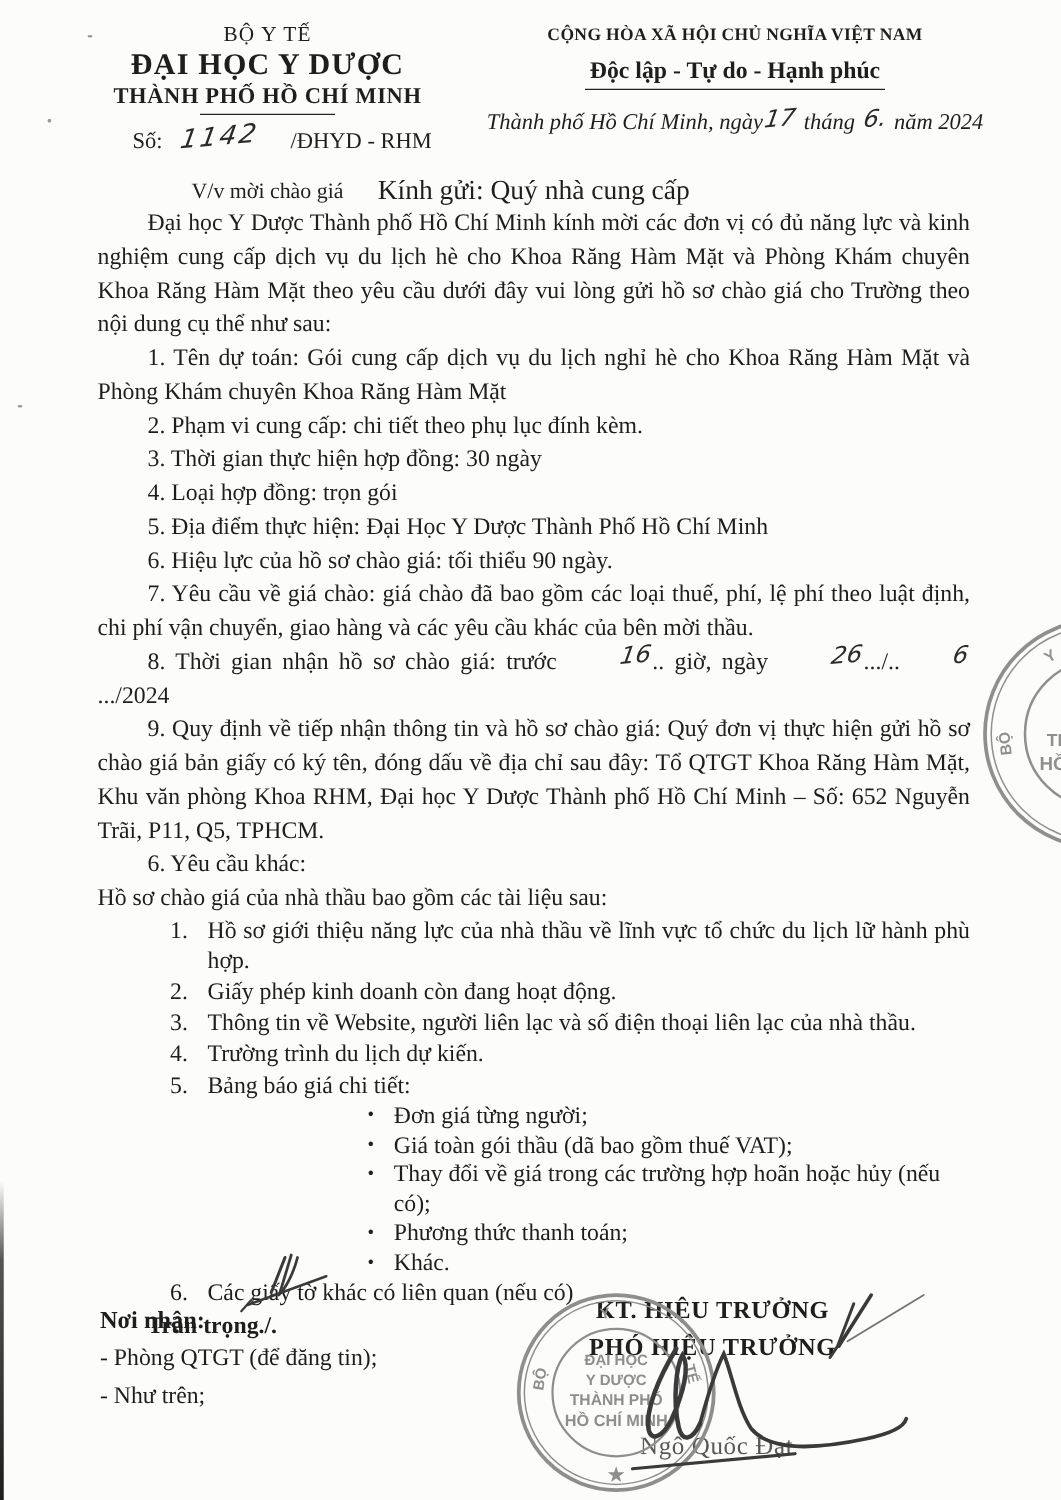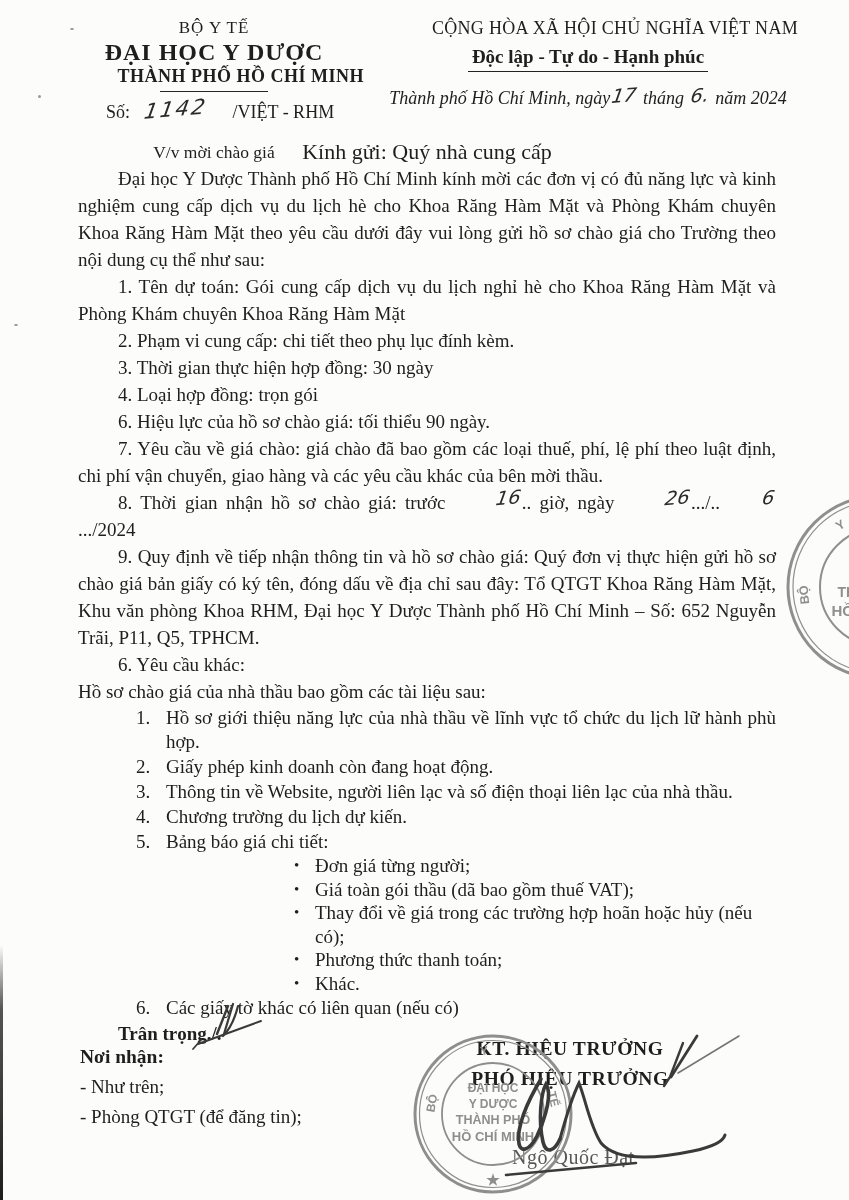--- a/index.html
+++ b/index.html
@@ -2,27 +2,27 @@
 <html><head>
 <meta charset="utf-8">
 <style>
   html,body{margin:0;padding:0;background:#e8e8e8;}
   .page{position:relative;width:849px;height:1200px;background:#fcfcfb;overflow:hidden;
         font-family:"Liberation Serif",serif;color:#1e1e1e;}
   
   .h-left{position:absolute;left:64px;top:16px;width:300px;text-align:center;line-height:24px;}
   .h-left .l1{font-size:17px;letter-spacing:1px;}
   .h-left .l2{font-size:24px;font-weight:bold;letter-spacing:1px;}
-  .h-left .l3{font-size:18px;font-weight:bold;letter-spacing:.5px;text-align:right;}
+  .h-left .l3{font-size:18px;font-weight:bold;letter-spacing:.5px;}
   .h-rule{width:108px;border-top:1.6px solid #262626;margin:3px auto 0;}
   .so-line{margin-top:7px;font-size:18px;text-align:left;padding-left:42px;}
   .so-suffix{margin-left:12px;}
   .subject{margin-top:16px;font-size:17.5px;}
   .h-right{position:absolute;left:378px;top:16px;width:420px;text-align:center;line-height:25px;}
-  .h-right .r1{font-size:18px;font-weight:normal;letter-spacing:.3px;text-align:right;}
+  .h-right .r1{font-size:14px;font-weight:bold;letter-spacing:.3px;}
   .h-right .r2{display:inline-block;font-size:19px;font-weight:bold;margin-top:3px;
                border-bottom:1.7px solid #222;padding:0 4px 2px;}
   .dateline{margin-top:13px;font-size:18px;font-style:italic;}
   
   .hw{display:inline-block;font-family:"DejaVu Sans",sans-serif;font-style:italic;
       color:#2a2a2a;transform:skewX(-14deg) rotate(-5deg);}
   .hw-num{font-size:21px;letter-spacing:2px;margin:0 10px;position:relative;top:-2px;}
   .hw-date{font-size:19px;position:relative;top:-2px;margin:0 2px;}
   .hw-slot{font-size:19px;position:relative;top:-3px;margin:0 2px;}
   
@@ -61,21 +61,21 @@
 <div class="page">
 
   <div class="h-left">
     <div class="l1">BỘ Y TẾ</div>
     <div class="l2">ĐẠI HỌC Y DƯỢC</div>
     <div class="l3">THÀNH PHỐ HỒ CHÍ MINH</div>
     <div class="h-rule"></div>
     <div class="so-line">
       <span>Số:</span>
       <span class="hw hw-num">1142</span>
-      <span class="so-suffix">/VIỆT - RHM</span>
+      <span class="so-suffix">/ĐHYD - RHM</span>
     </div>
     <div class="subject">V/v mời chào giá</div>
   </div>
 
   <div class="h-right">
     <div class="r1">CỘNG HÒA XÃ HỘI CHỦ NGHĨA VIỆT NAM</div>
     <div><span class="r2">Độc lập - Tự do - Hạnh phúc</span></div>
     <div class="dateline">
       <span>Thành phố Hồ Chí Minh, ngày</span><span class="hw hw-date">17</span>
       <span>tháng</span>
@@ -86,20 +86,21 @@
 
   <div class="content">
     <div class="salutation">Kính gửi: Quý nhà cung cấp</div>
 
     <p class="para intro">Đại học Y Dược Thành phố Hồ Chí Minh kính mời các đơn vị có đủ năng lực và kinh nghiệm cung cấp dịch vụ du lịch hè cho Khoa Răng Hàm Mặt và Phòng Khám chuyên Khoa Răng Hàm Mặt theo yêu cầu dưới đây vui lòng gửi hồ sơ chào giá cho Trường theo nội dung cụ thể như sau:</p>
 
     <p class="para item">1. Tên dự toán: Gói cung cấp dịch vụ du lịch nghỉ hè cho Khoa Răng Hàm Mặt và Phòng Khám chuyên Khoa Răng Hàm Mặt</p>
     <p class="para item">2. Phạm vi cung cấp: chi tiết theo phụ lục đính kèm.</p>
     <p class="para item">3. Thời gian thực hiện hợp đồng: 30 ngày</p>
     <p class="para item">4. Loại hợp đồng: trọn gói</p>
+    <p class="para item">5. Địa điểm thực hiện: Đại Học Y Dược Thành Phố Hồ Chí Minh</p>
     <p class="para item">6. Hiệu lực của hồ sơ chào giá: tối thiểu 90 ngày.</p>
     <p class="para item">7. Yêu cầu về giá chào: giá chào đã bao gồm các loại thuế, phí, lệ phí theo luật định, chi phí vận chuyển, giao hàng và các yêu cầu khác của bên mời thầu.</p>
 
     <p class="para item"><span>8. Thời gian nhận hồ sơ chào giá: trước</span>
       <span class="hw hw-slot">16</span><span>.. giờ, ngày</span>
       <span class="hw hw-slot">26</span><span>.../..</span><span class="hw hw-slot">6</span><span>.../2024</span></p>
 
     <p class="para item">9. Quy định về tiếp nhận thông tin và hồ sơ chào giá: Quý đơn vị thực hiện gửi hồ sơ chào giá bản giấy có ký tên, đóng dấu về địa chỉ sau đây: Tổ QTGT Khoa Răng Hàm Mặt, Khu văn phòng Khoa RHM, Đại học Y Dược Thành phố Hồ Chí Minh – Số: 652 Nguyễn Trãi, P11, Q5, TPHCM.</p>
     <p class="para item">6. Yêu cầu khác:</p>
 
@@ -113,21 +114,21 @@
       <div class="dli">
         <span class="num">2.</span>
         <span class="txt">Giấy phép kinh doanh còn đang hoạt động.</span>
       </div>
       <div class="dli">
         <span class="num">3.</span>
         <span class="txt">Thông tin về Website, người liên lạc và số điện thoại liên lạc của nhà thầu.</span>
       </div>
       <div class="dli">
         <span class="num">4.</span>
-        <span class="txt">Chương trường du lịch dự kiến.</span>
+        <span class="txt">Trường trình du lịch dự kiến.</span>
       </div>
       <div class="dli">
         <span class="num">5.</span>
         <span class="txt">Bảng báo giá chi tiết:</span>
       </div>
 
       <div class="bullets">
         <div class="brow">
           <span class="b-dot">•</span>
           <span>Đơn giá từng người;</span>
@@ -154,22 +155,22 @@
         <span class="num">6.</span>
         <span class="txt">Các giấy tờ khác có liên quan (nếu có)</span>
       </div>
     </div>
 
     <p class="para closing">Trân trọng./.</p>
   </div>
 
   <div class="f-left">
     <div class="lbl">Nơi nhận:</div>
+    <div>- Phòng QTGT (để đăng tin);</div>
     <div>- Như trên;</div>
-    <div>- Phòng QTGT (để đăng tin);</div>
   </div>
 
   <div class="sig-title1">KT. HIỆU TRƯỞNG</div>
   <div class="sig-title2">PHÓ HIỆU TRƯỞNG</div>
   <div class="sig-name">Ngô Quốc Đạt</div>
 
   <svg class="stamp-r" width="196" height="196" viewBox="0 0 196 196">
     <g stroke="#8f8f8f" fill="none">
       <circle cx="98" cy="98" r="91" stroke-width="3"></circle>
       <circle cx="98" cy="98" r="86" stroke-width="1.2"></circle>

